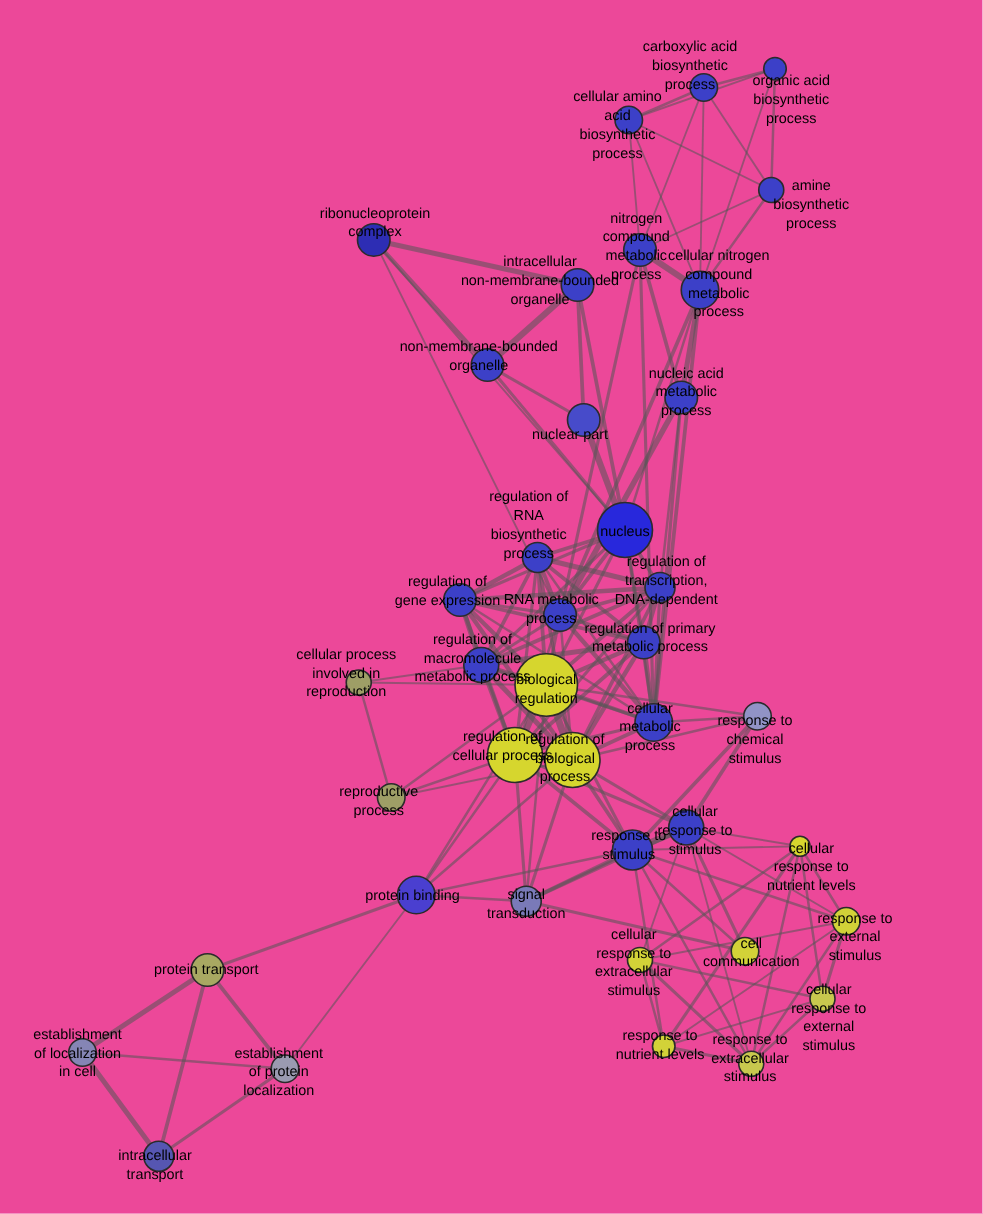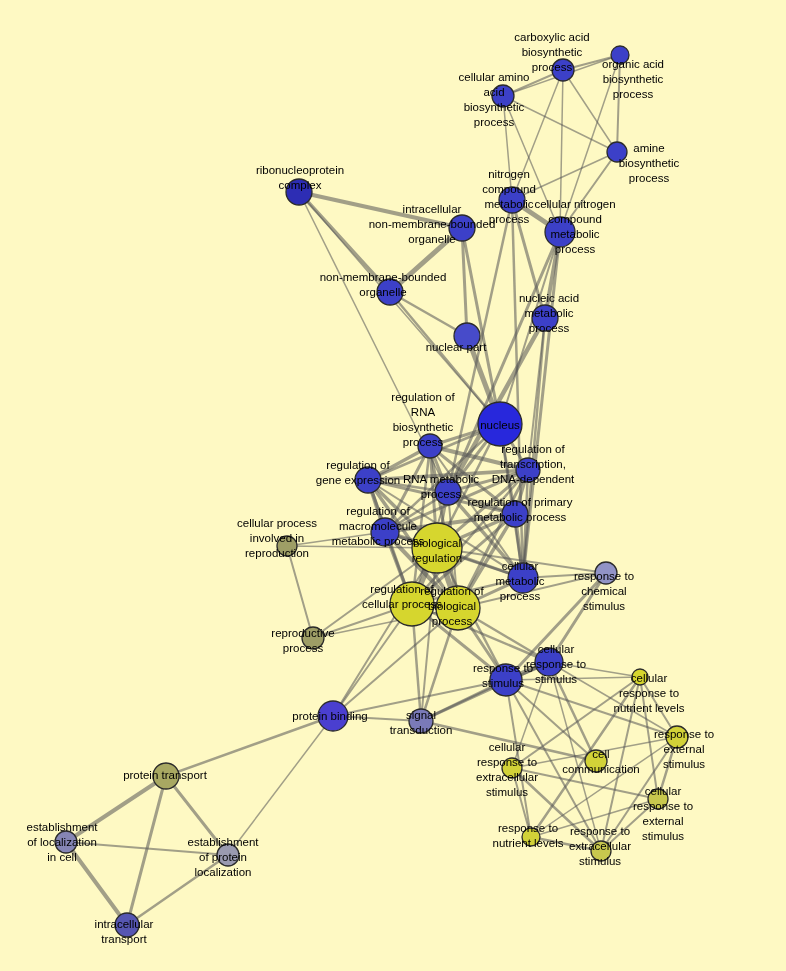--- a/index.html
+++ b/index.html
@@ -1,20 +1,20 @@
 <!DOCTYPE html>
 <html><head>
 <meta charset="utf-8">
 <style>
   html, body { margin: 0; padding: 0; background: #ffffff; }
   .canvas-wrap {
     position: relative;
     width: 786px;
     height: 971px;
-    background: #fef9c3;
+    background: #ec4899;
     overflow: hidden;
     font-family: "Liberation Sans", sans-serif;
   }
   svg text {
     font-family: "Liberation Sans", sans-serif;
     font-size: 11.5px;
     fill: #000000;
     text-anchor: middle;
   }
   svg line { stroke-linecap: round; }

